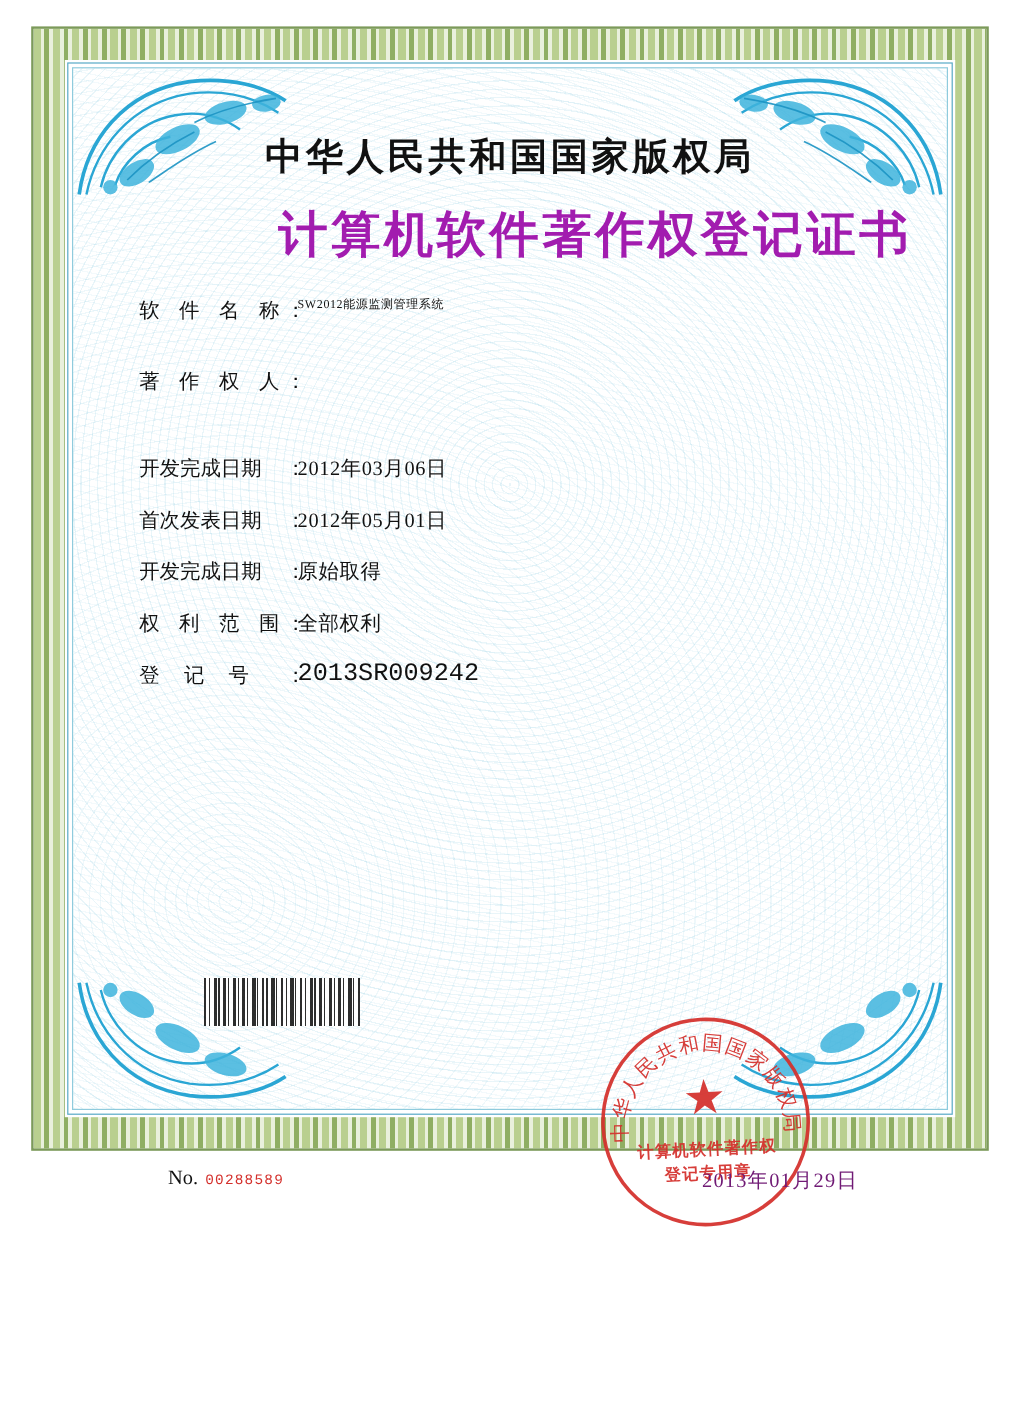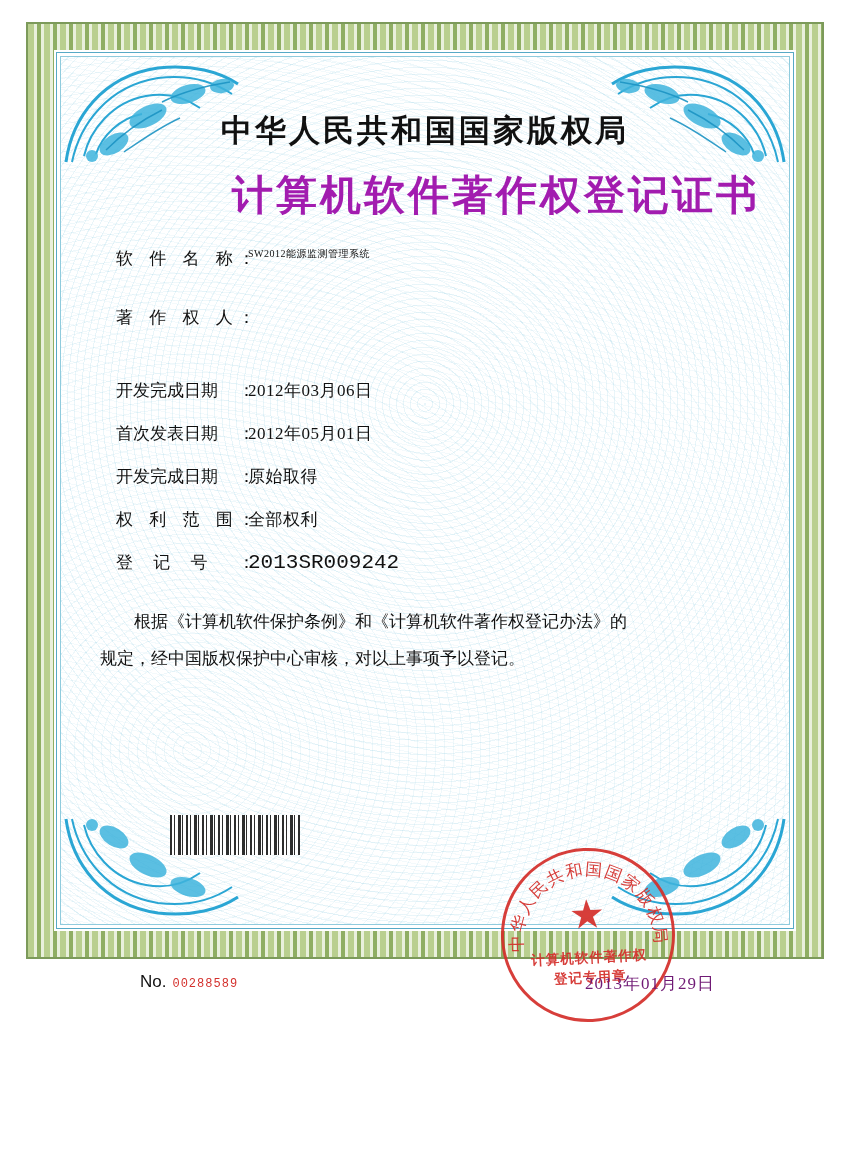--- a/index.html
+++ b/index.html
@@ -194,21 +194,21 @@
   }
   .seal .l1{top:98px;}
   .seal .l2{top:118px;}
 
   .no-line{
     position:absolute;
     left:140px;top:972px;
     font-size:17px;
     color:#111;
   }
-  .no-line .no-label{font-family:Liberation Sans, sans-serif;margin-top:44px;}
+  .no-line .no-label{font-family:Liberation Serif, serif;margin-top:44px;}
   .no-line .no-value{
     font-family:"Liberation Mono", monospace;
     color:#d4302c;
     letter-spacing:1px;
     margin-left:6px;
     font-size:12px;
   }
   .issue-date{
     position:absolute;
     right:135px;top:972px;
@@ -351,24 +351,20 @@
       <div class="row-gap-md"></div>
 
       <div class="row mono">
         <span class="label sp2">登  记  号</span>
         <span class="colon">：</span>
         <span class="value">2013SR009242</span>
       </div>
 
     </div>
 
-    <div class="para">
-      <span class="indent"></span><span>根据《计算机软件保护条例》和《计算机软件著作权登记办法》的</span><br>
-      <span>规定，经中国版权保护中心审核，对以上事项予以登记。</span>
-    </div>
 
   </div>
 
   <div class="barcode"></div>
 
   <div class="seal">
     <svg class="arc" viewBox="0 0 168 168">
       <defs>
         <path id="arcpath" d="M 18 90 A 66 66 0 0 1 150 90"></path>
       </defs>

